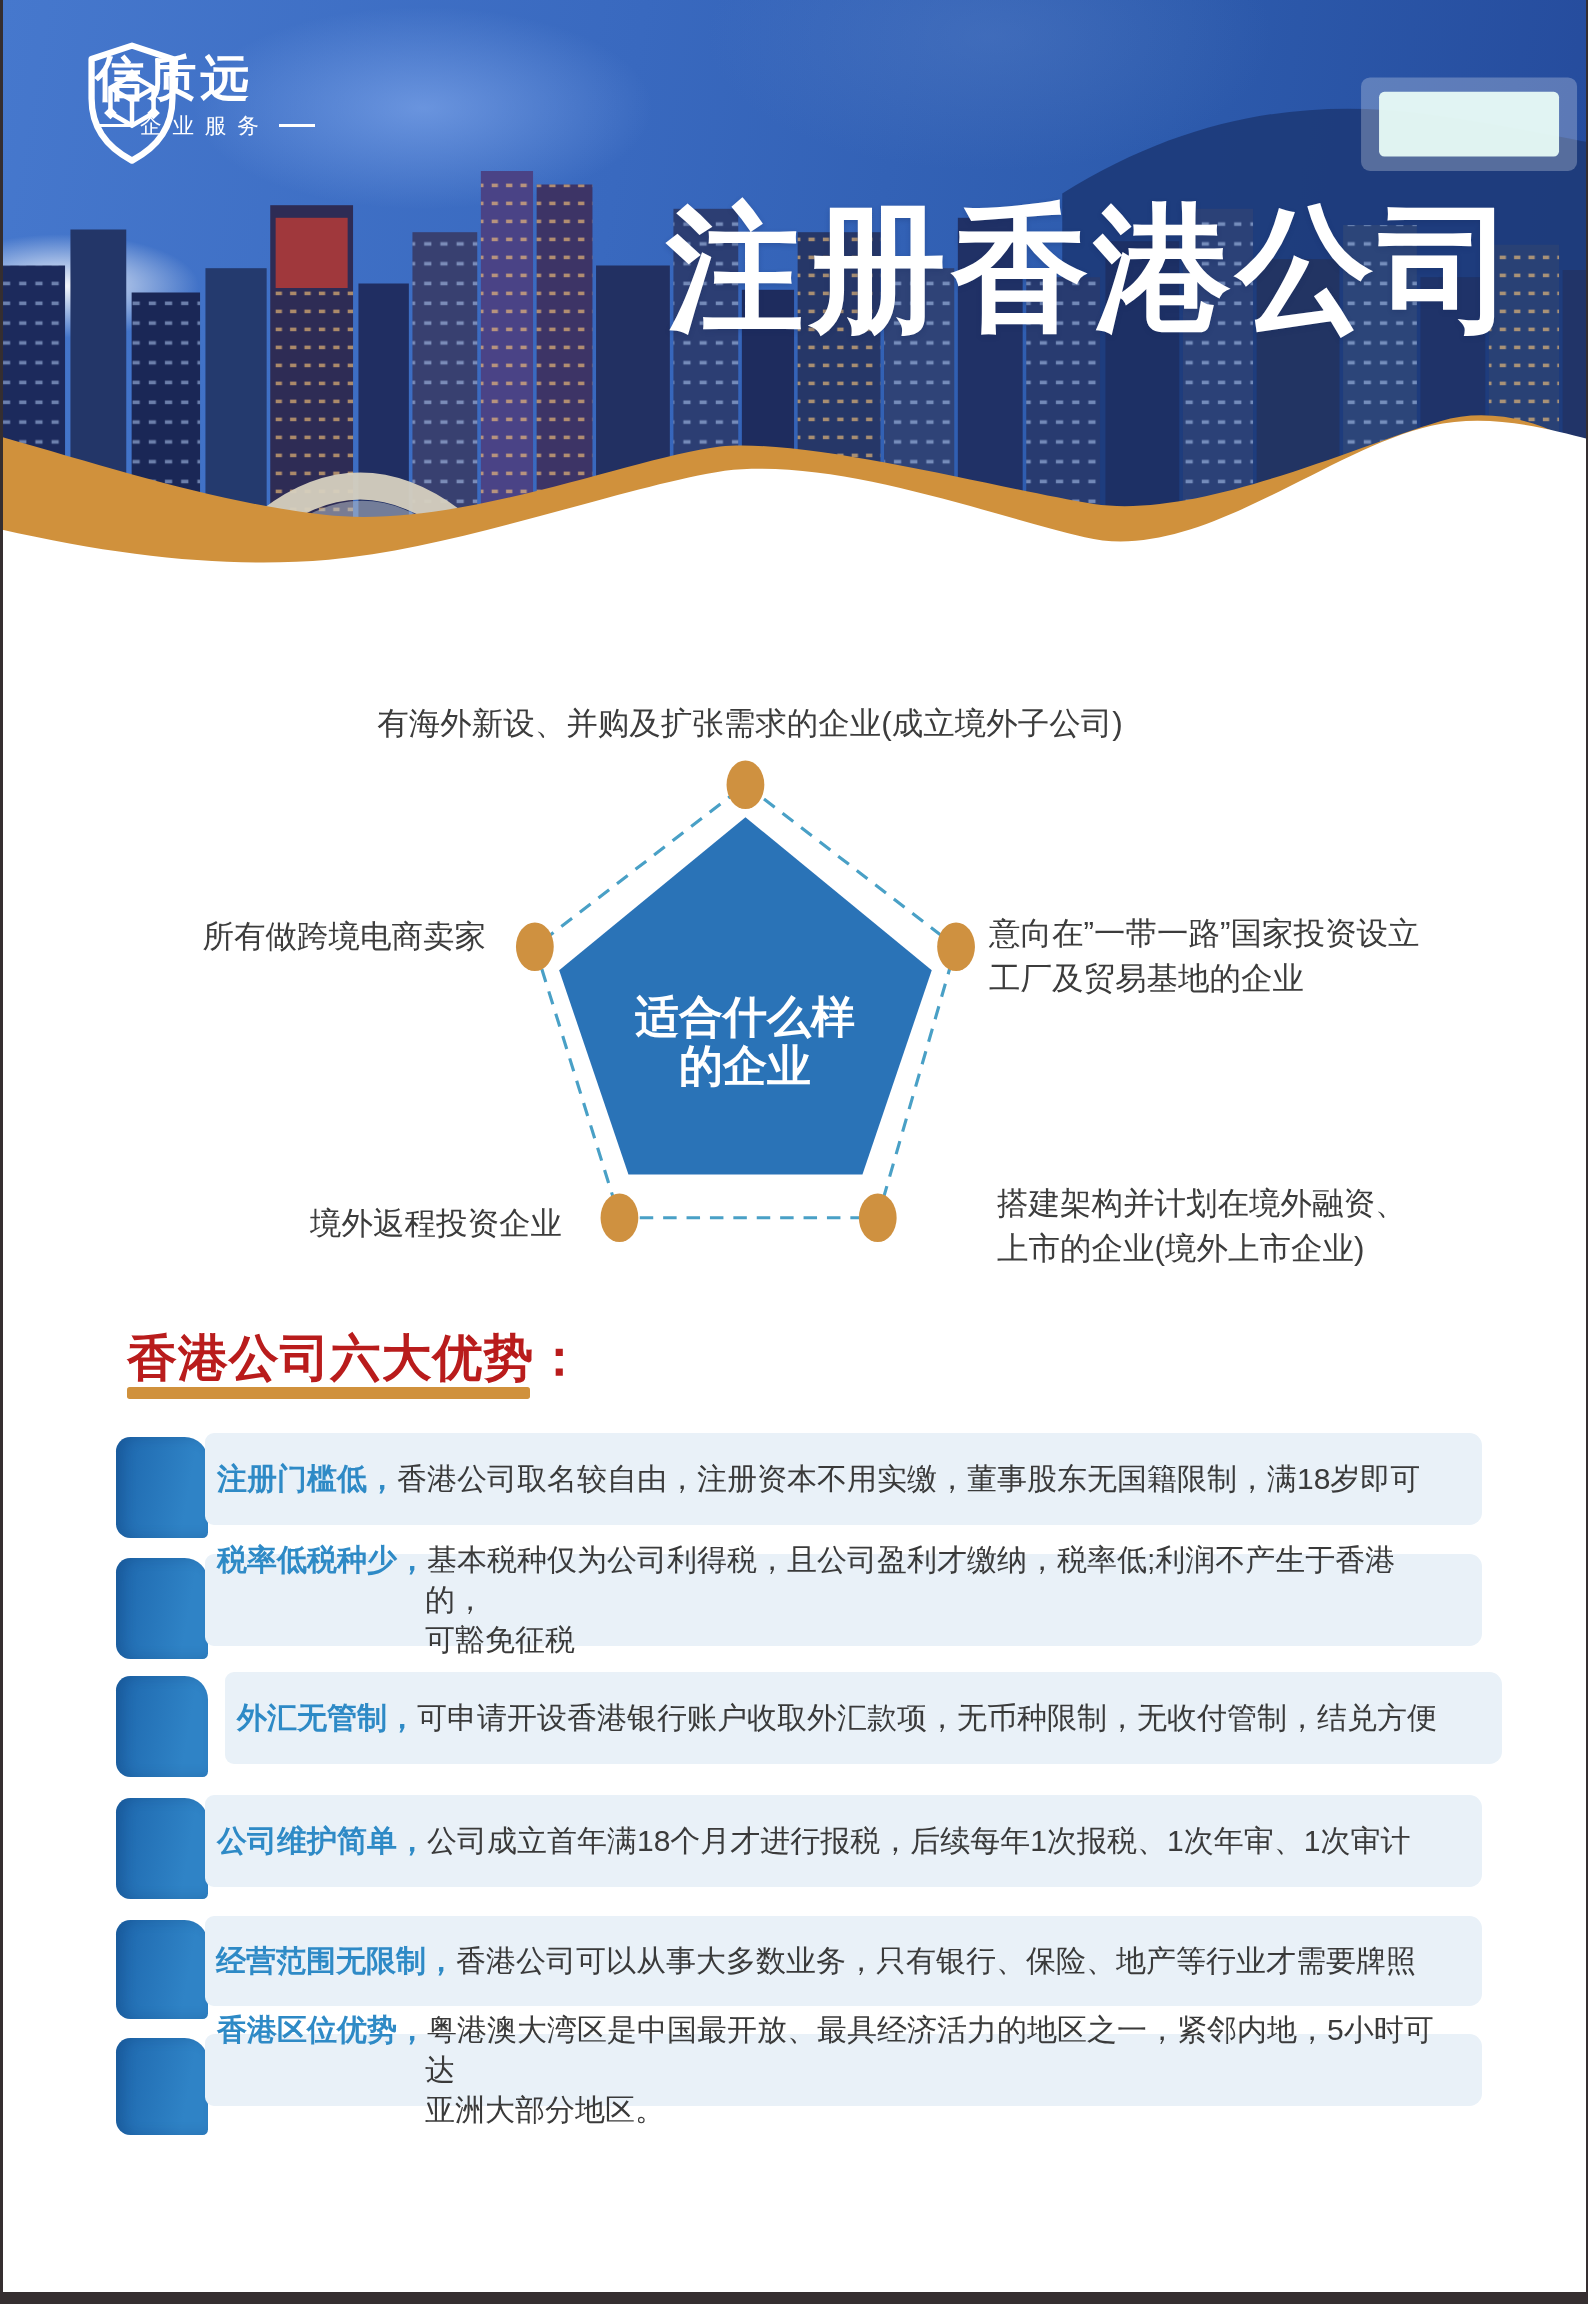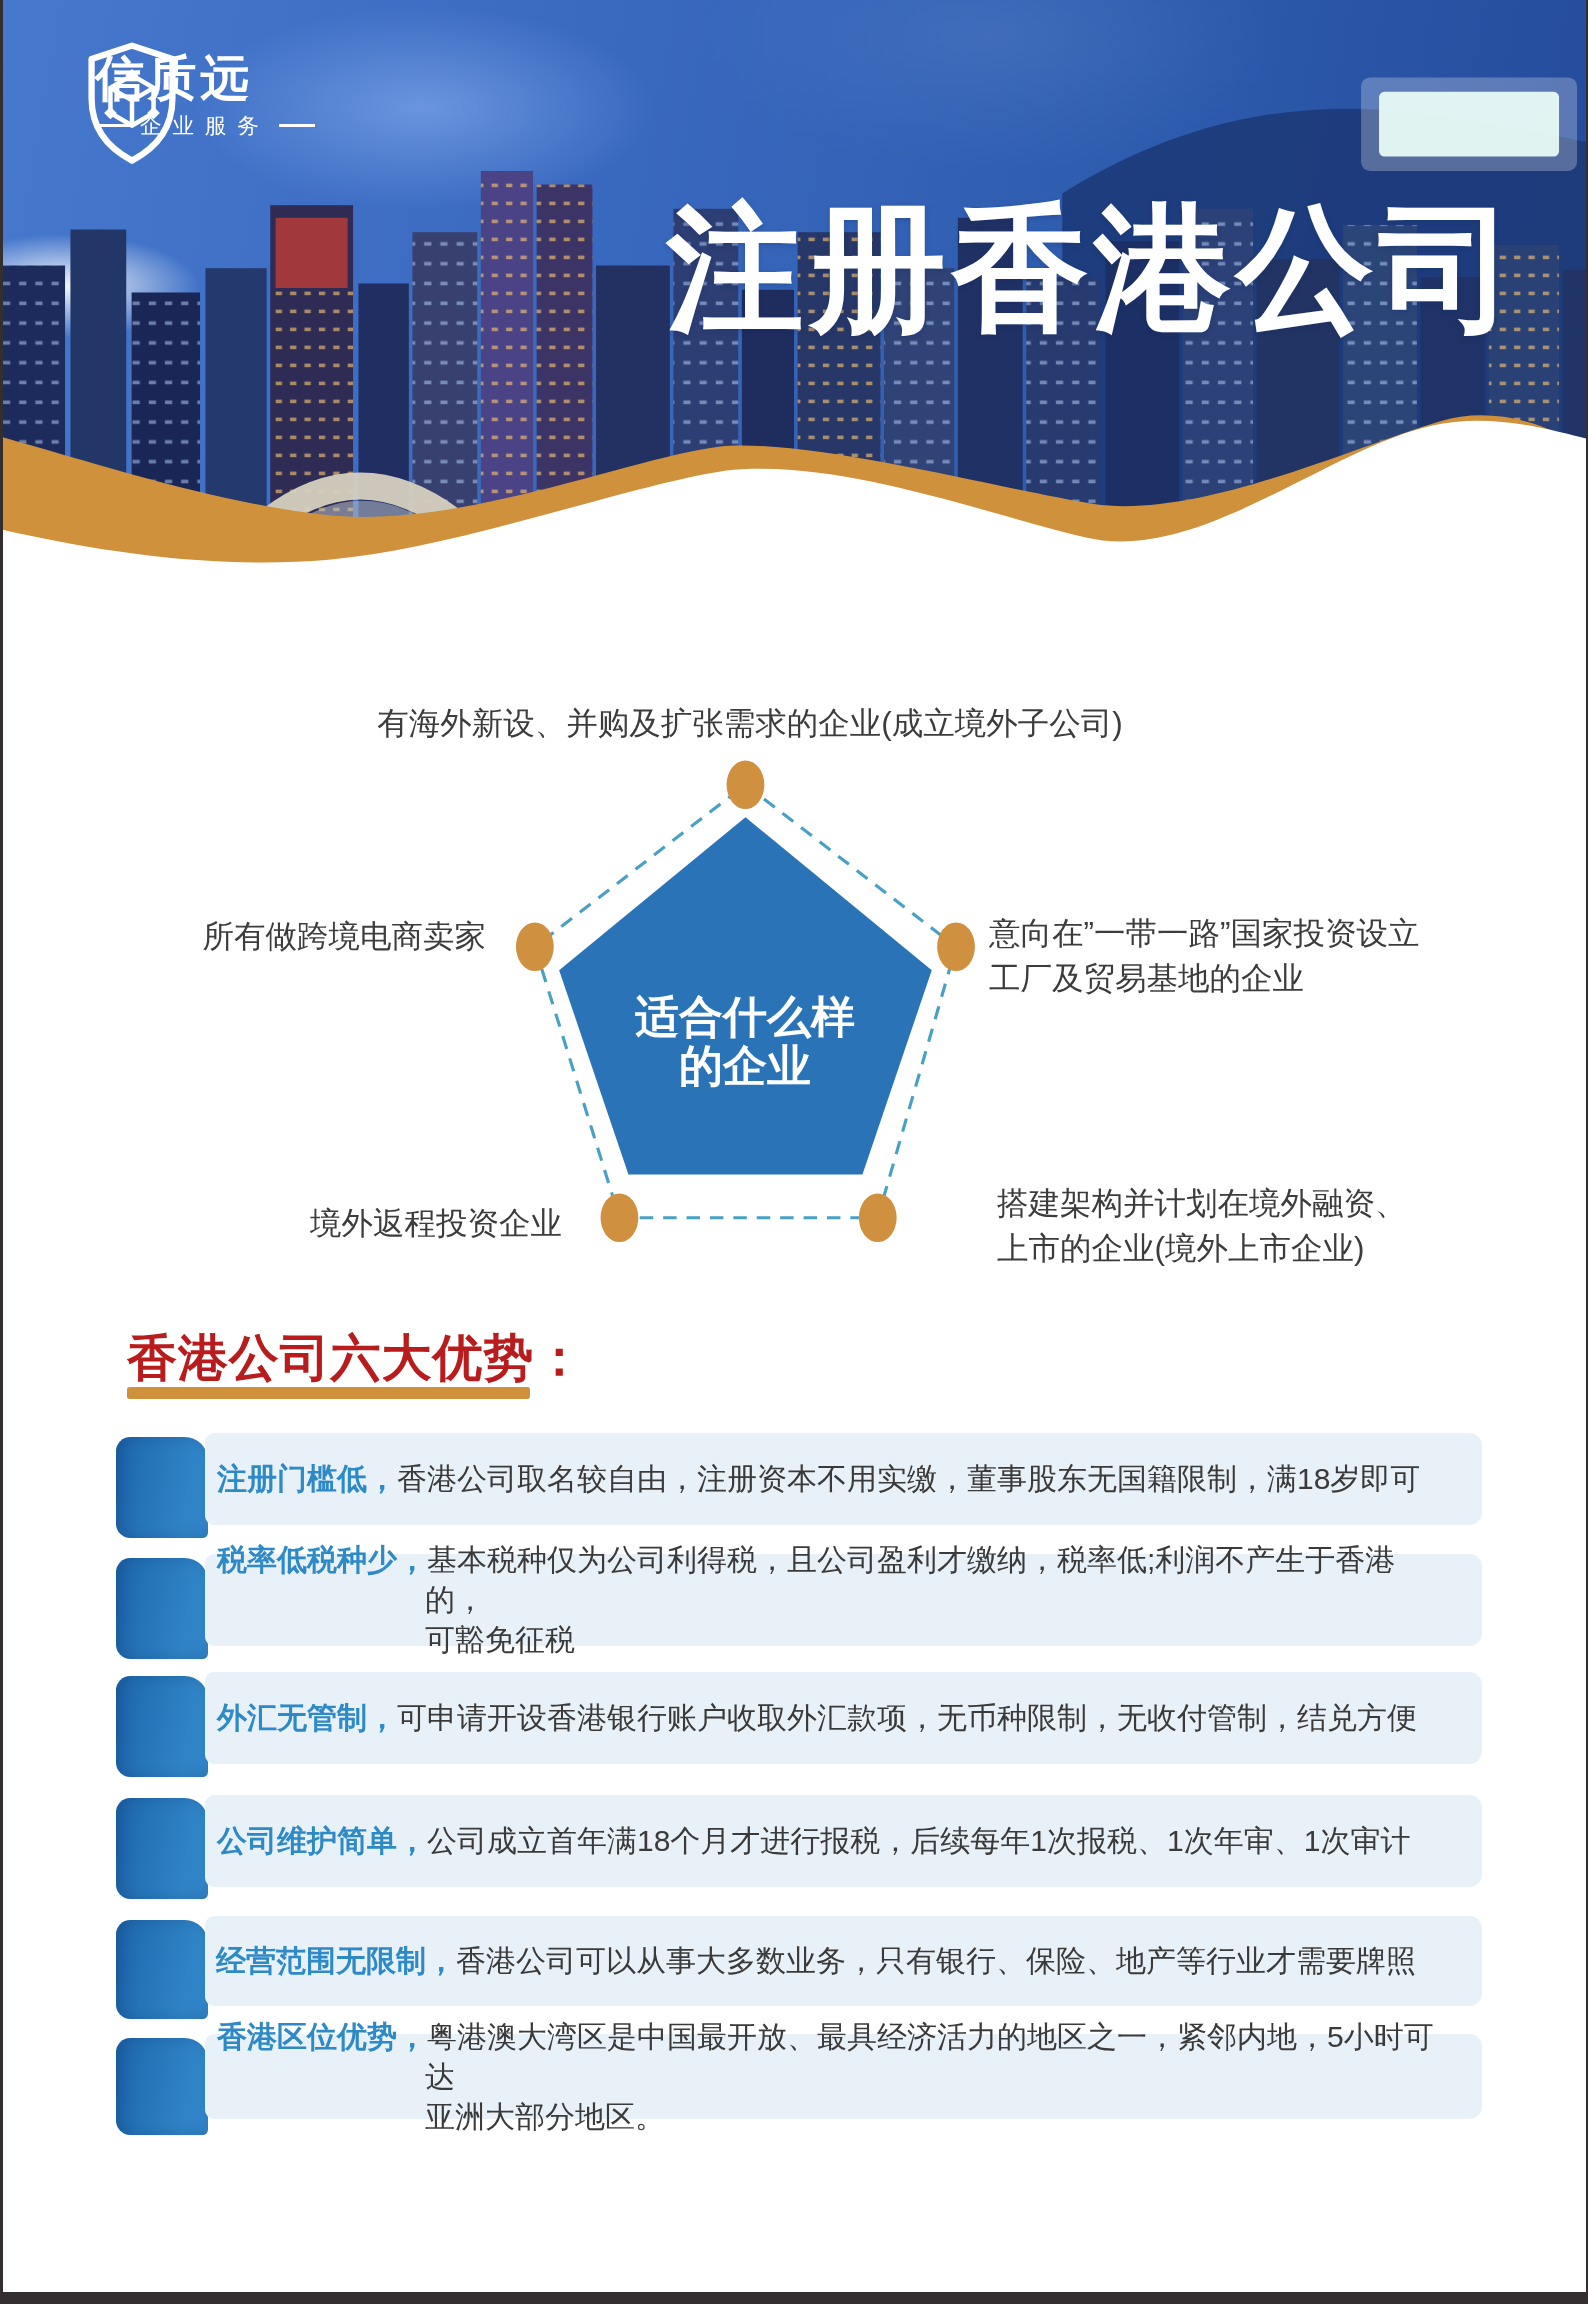--- a/index.html
+++ b/index.html
@@ -221,21 +221,21 @@
     <div class="adv-tab" style="top:1558px;height:101px;"></div>
     <div class="adv-bar" style="top:1554px;height:92px;">
       <div class="adv-text indent-7">
         <span class="adv-label">税率低税种少，</span><span>基本税种仅为公司利得税，且公司盈利才缴纳，税率低;利润不产生于香港的，</span><span class="line2">可豁免征税</span>
       </div>
     </div>
   </div>
 
   <div class="adv-row">
     <div class="adv-tab" style="top:1676px;height:101px;"></div>
-    <div class="adv-bar" style="top:1672px;height:92px;">
+    <div class="adv-bar" style="top:1672px;height:92px;margin-left:20px;">
       <div class="adv-text indent-6">
         <span class="adv-label">外汇无管制，</span><span>可申请开设香港银行账户收取外汇款项，无币种限制，无收付管制，结兑方便</span><span class="line2"></span>
       </div>
     </div>
   </div>
 
   <div class="adv-row">
     <div class="adv-tab" style="top:1798px;height:101px;"></div>
     <div class="adv-bar" style="top:1795px;height:92px;">
       <div class="adv-text indent-7">
@@ -248,21 +248,21 @@
     <div class="adv-tab" style="top:1920px;height:99px;"></div>
     <div class="adv-bar" style="top:1916px;height:90px;">
       <div class="adv-text indent-8">
         <span class="adv-label">经营范围无限制，</span><span>香港公司可以从事大多数业务，只有银行、保险、地产等行业才需要牌照</span><span class="line2"></span>
       </div>
     </div>
   </div>
 
   <div class="adv-row">
     <div class="adv-tab" style="top:2038px;height:97px;"></div>
-    <div class="adv-bar" style="top:2034px;height:85px;">
+    <div class="adv-bar" style="top:2034px;height:72px;">
       <div class="adv-text indent-7">
         <span class="adv-label">香港区位优势，</span><span>粤港澳大湾区是中国最开放、最具经济活力的地区之一，紧邻内地，5小时可达</span><span class="line2">亚洲大部分地区。</span>
       </div>
     </div>
   </div>
 
   <div class="edge-left"></div>
   <div class="edge-right"></div>
   <div class="edge-bottom"></div>
 </div>

